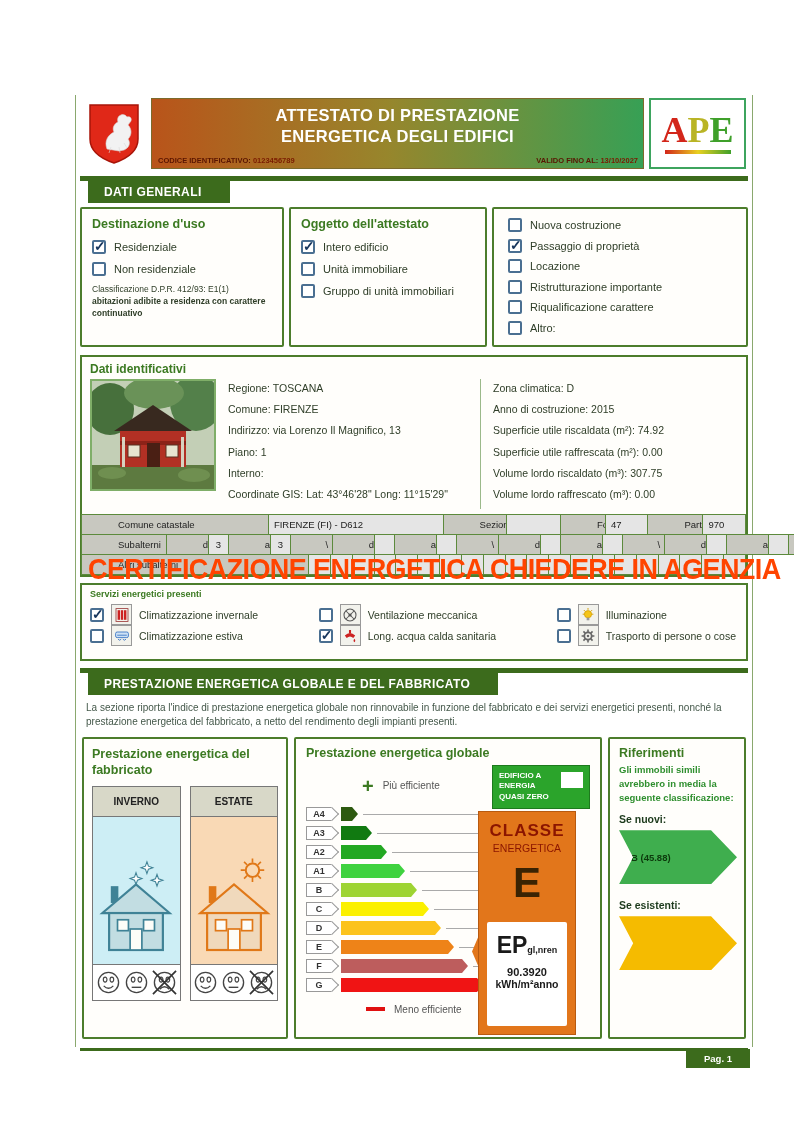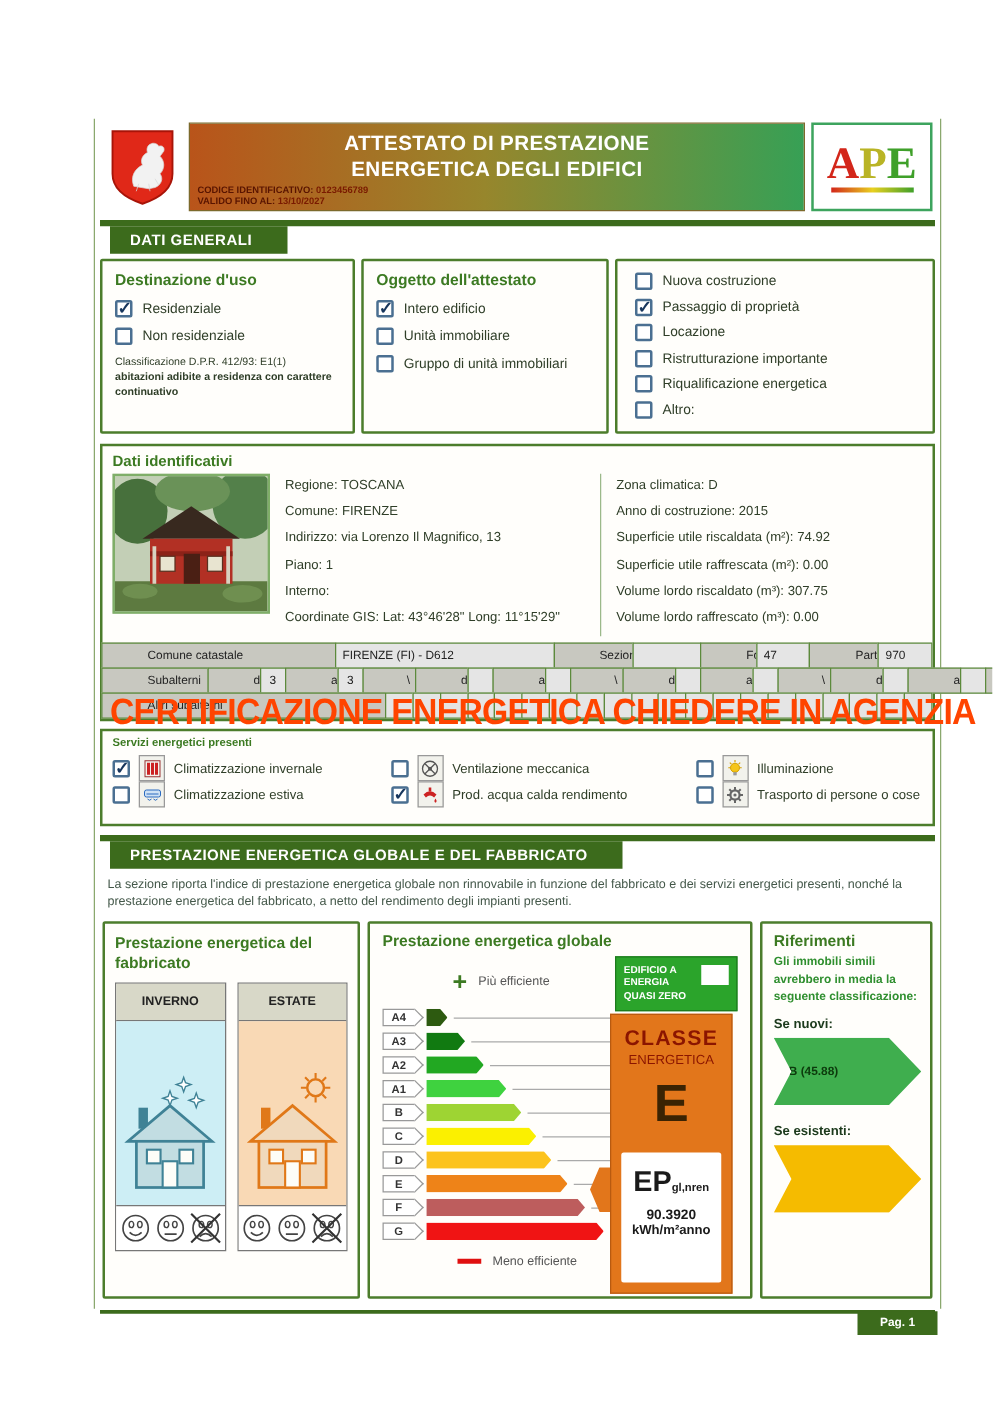--- a/index.html
+++ b/index.html
@@ -8,21 +8,21 @@
   .doc { position:absolute; left:75px; top:95px; width:678px; height:952px;
          border-left:1px solid #8aa86e; border-right:1px solid #8aa86e; background:#fff; padding:0 4px; }
 
   
   .header-row { display:flex; gap:5px; padding:3px 2px 0 2px; height:74px; }
   .tuscany-logo { width:64px; display:flex; align-items:center; justify-content:center; }
   .banner { flex:1; position:relative; background:linear-gradient(90deg,#b9541a 0%,#97862c 48%,#37a055 100%);
             border:1px solid #7c6a2c; }
   .banner-title { text-align:center; padding-top:6px; color:#fff; font-weight:bold; font-size:16.5px; line-height:1.28; letter-spacing:.3px; }
   .banner-strip { position:absolute; left:6px; right:5px; bottom:3px; display:flex; justify-content:space-between;
-                  font-size:7.5px; font-weight:bold; color:#591400;flex-direction:column; }
+                  font-size:7.5px; font-weight:bold; color:#591400; }
   .banner-strip .val { color:#7a1a00; }
   .ape-box { width:97px; background:#fff; border:2px solid #3da45e; display:flex; flex-direction:column; align-items:center; justify-content:center; }
   .ape-text { font-family:"Liberation Serif", serif; font-weight:bold; font-size:36px; line-height:.95; }
   .ape-a { color:#d3261a; } .ape-p { color:#b9b425; } .ape-e { color:#3fa02a; }
   .ape-underline { width:66px; height:4px; margin-top:2px; background:linear-gradient(90deg,#d3261a,#e8d020,#3fa02a); }
 
   
   .sec-head { border-top:5px solid #3c6b1c; margin-top:7px; }
   .sec-label { display:inline-block; background:#3c6b1c; color:#fff; font-weight:bold; font-size:12px;
                padding:4px 28px 4px 16px; margin-left:8px; letter-spacing:.4px; }
@@ -105,21 +105,21 @@
                 border-right:1.5px solid #999; border-top:1.5px solid #999; transform:rotate(45deg); background:#fff; }
   .bar { height:14px; margin-left:9px; flex:none;
          clip-path:polygon(0 0, calc(100% - 6px) 0, 100% 50%, calc(100% - 6px) 100%, 0 100%); }
   .tail { flex:1; height:1px; background:#aaa; margin-left:5px; }
   .less-row { display:flex; align-items:center; gap:9px; margin:9px 0 0 60px; font-size:10px; color:#555; }
   .dash { width:19px; height:4px; background:#e01010; }
   .nzeb { position:absolute; top:26px; right:10px; width:98px; height:44px; background:#2ba42b; border:1px solid #1d7a1d;
           color:#fff; font-weight:bold; font-size:8px; line-height:1.35; padding:5px 6px; }
   .nzeb-text { width:58px; }
   .nzeb-cb { position:absolute; top:6px; right:6px; width:22px; height:16px; background:#fff; }
-  .class-panel { position:absolute; top:72px; right:14px; width:98px; height:224px; background:#e2761b;
+  .class-panel { position:absolute; top:72px; right:24px; width:98px; height:224px; background:#e2761b;
                  border:1px solid #b85a10; text-align:center; color:#8b1500; }
   .cp-1 { font-size:17px; font-weight:bold; margin-top:9px; letter-spacing:1px; }
   .cp-2 { font-size:10.5px; font-weight:normal; margin-top:1px; }
   .cp-class { font-size:42px; font-weight:bold; color:#3a2303; margin-top:8px; line-height:1; }
   .ep-box { position:absolute; left:8px; right:8px; bottom:8px; height:104px; background:#fff; border-radius:2px;
             color:#1a1a1a; padding-top:12px; }
   .ep-line { font-weight:bold; font-size:23px; line-height:1; }
   .ep-sub { font-size:9px; font-weight:bold; }
   .ep-val { font-weight:bold; font-size:11px; margin-top:9px; }
   .ep-unit { font-weight:bold; font-size:10.5px; }
@@ -221,21 +221,21 @@
         <div class="cb-row">
           <span class="cb"></span>
           <span>Locazione</span>
         </div>
         <div class="cb-row">
           <span class="cb"></span>
           <span>Ristrutturazione importante</span>
         </div>
         <div class="cb-row">
           <span class="cb"></span>
-          <span>Riqualificazione energetica</span>
+          <span>Riqualificazione carattere</span>
         </div>
         <div class="cb-row">
           <span class="cb"></span>
           <span>Altro:</span>
         </div>
       </div>
     </div>
 
     <div class="ident-panel">
       <div class="ident-title">Dati identificativi</div>
@@ -383,21 +383,21 @@
             </div>
             <div class="serv-item">
               <div class="cb checked"></div>
               <div class="icon-box">
                 <svg width="16" height="16" viewBox="0 0 20 20">
                   <rect x="8.7" y="2.5" width="2.6" height="4" fill="#cc2222"></rect>
                   <path d="M3.5 9.5 q6.5 -6.5 13 0 l-2.4 3 q-4.1 -3.8 -8.2 0 Z" fill="#cc2222"></path>
                   <path d="M15.5 13.5 q2.2 3 0 4.3 q-2.2 -1.3 0 -4.3" fill="#cc2222"></path>
                 </svg>
               </div>
-              <span>Prod. acqua calda rendimento</span>
+              <span>Long. acqua calda sanitaria</span>
             </div>
           </div>
           <div class="serv-col">
             <div class="serv-item">
               <div class="cb"></div>
               <div class="icon-box">
                 <svg width="16" height="16" viewBox="0 0 20 20">
                   <circle cx="10" cy="9" r="4.5" fill="#f5c518" stroke="#d5a000"></circle>
                   <rect x="8.3" y="13.4" width="3.4" height="3.2" fill="#999"></rect>
                   <path d="M10 1.3 v2.2 M3.3 9 h2.2 M14.5 9 h2.2 M4.8 3.8 l1.6 1.6 M15.2 3.8 l-1.6 1.6" stroke="#d5a000" stroke-width="1.2"></path>

